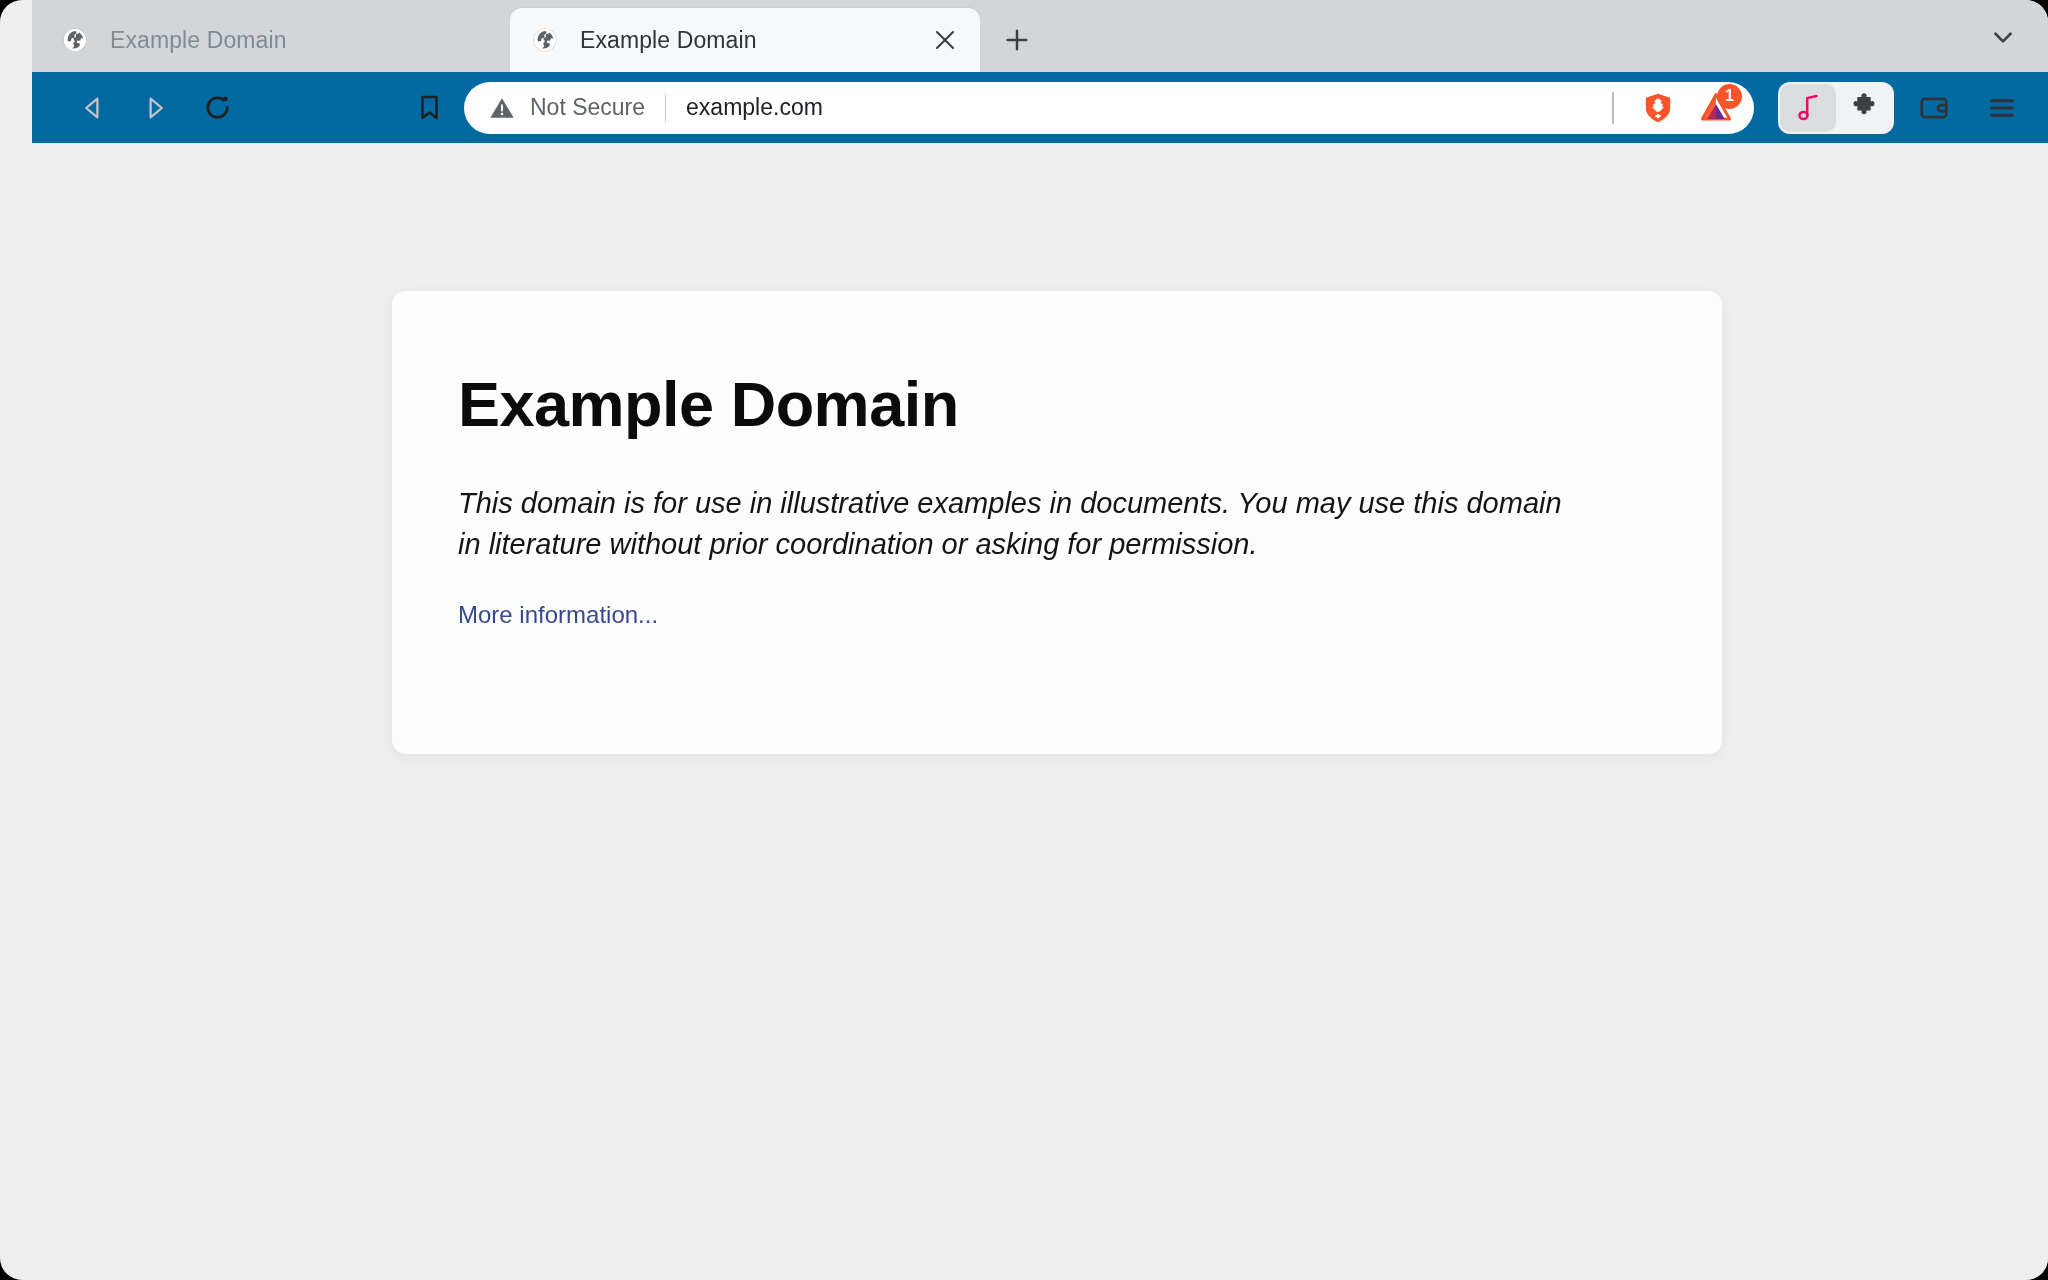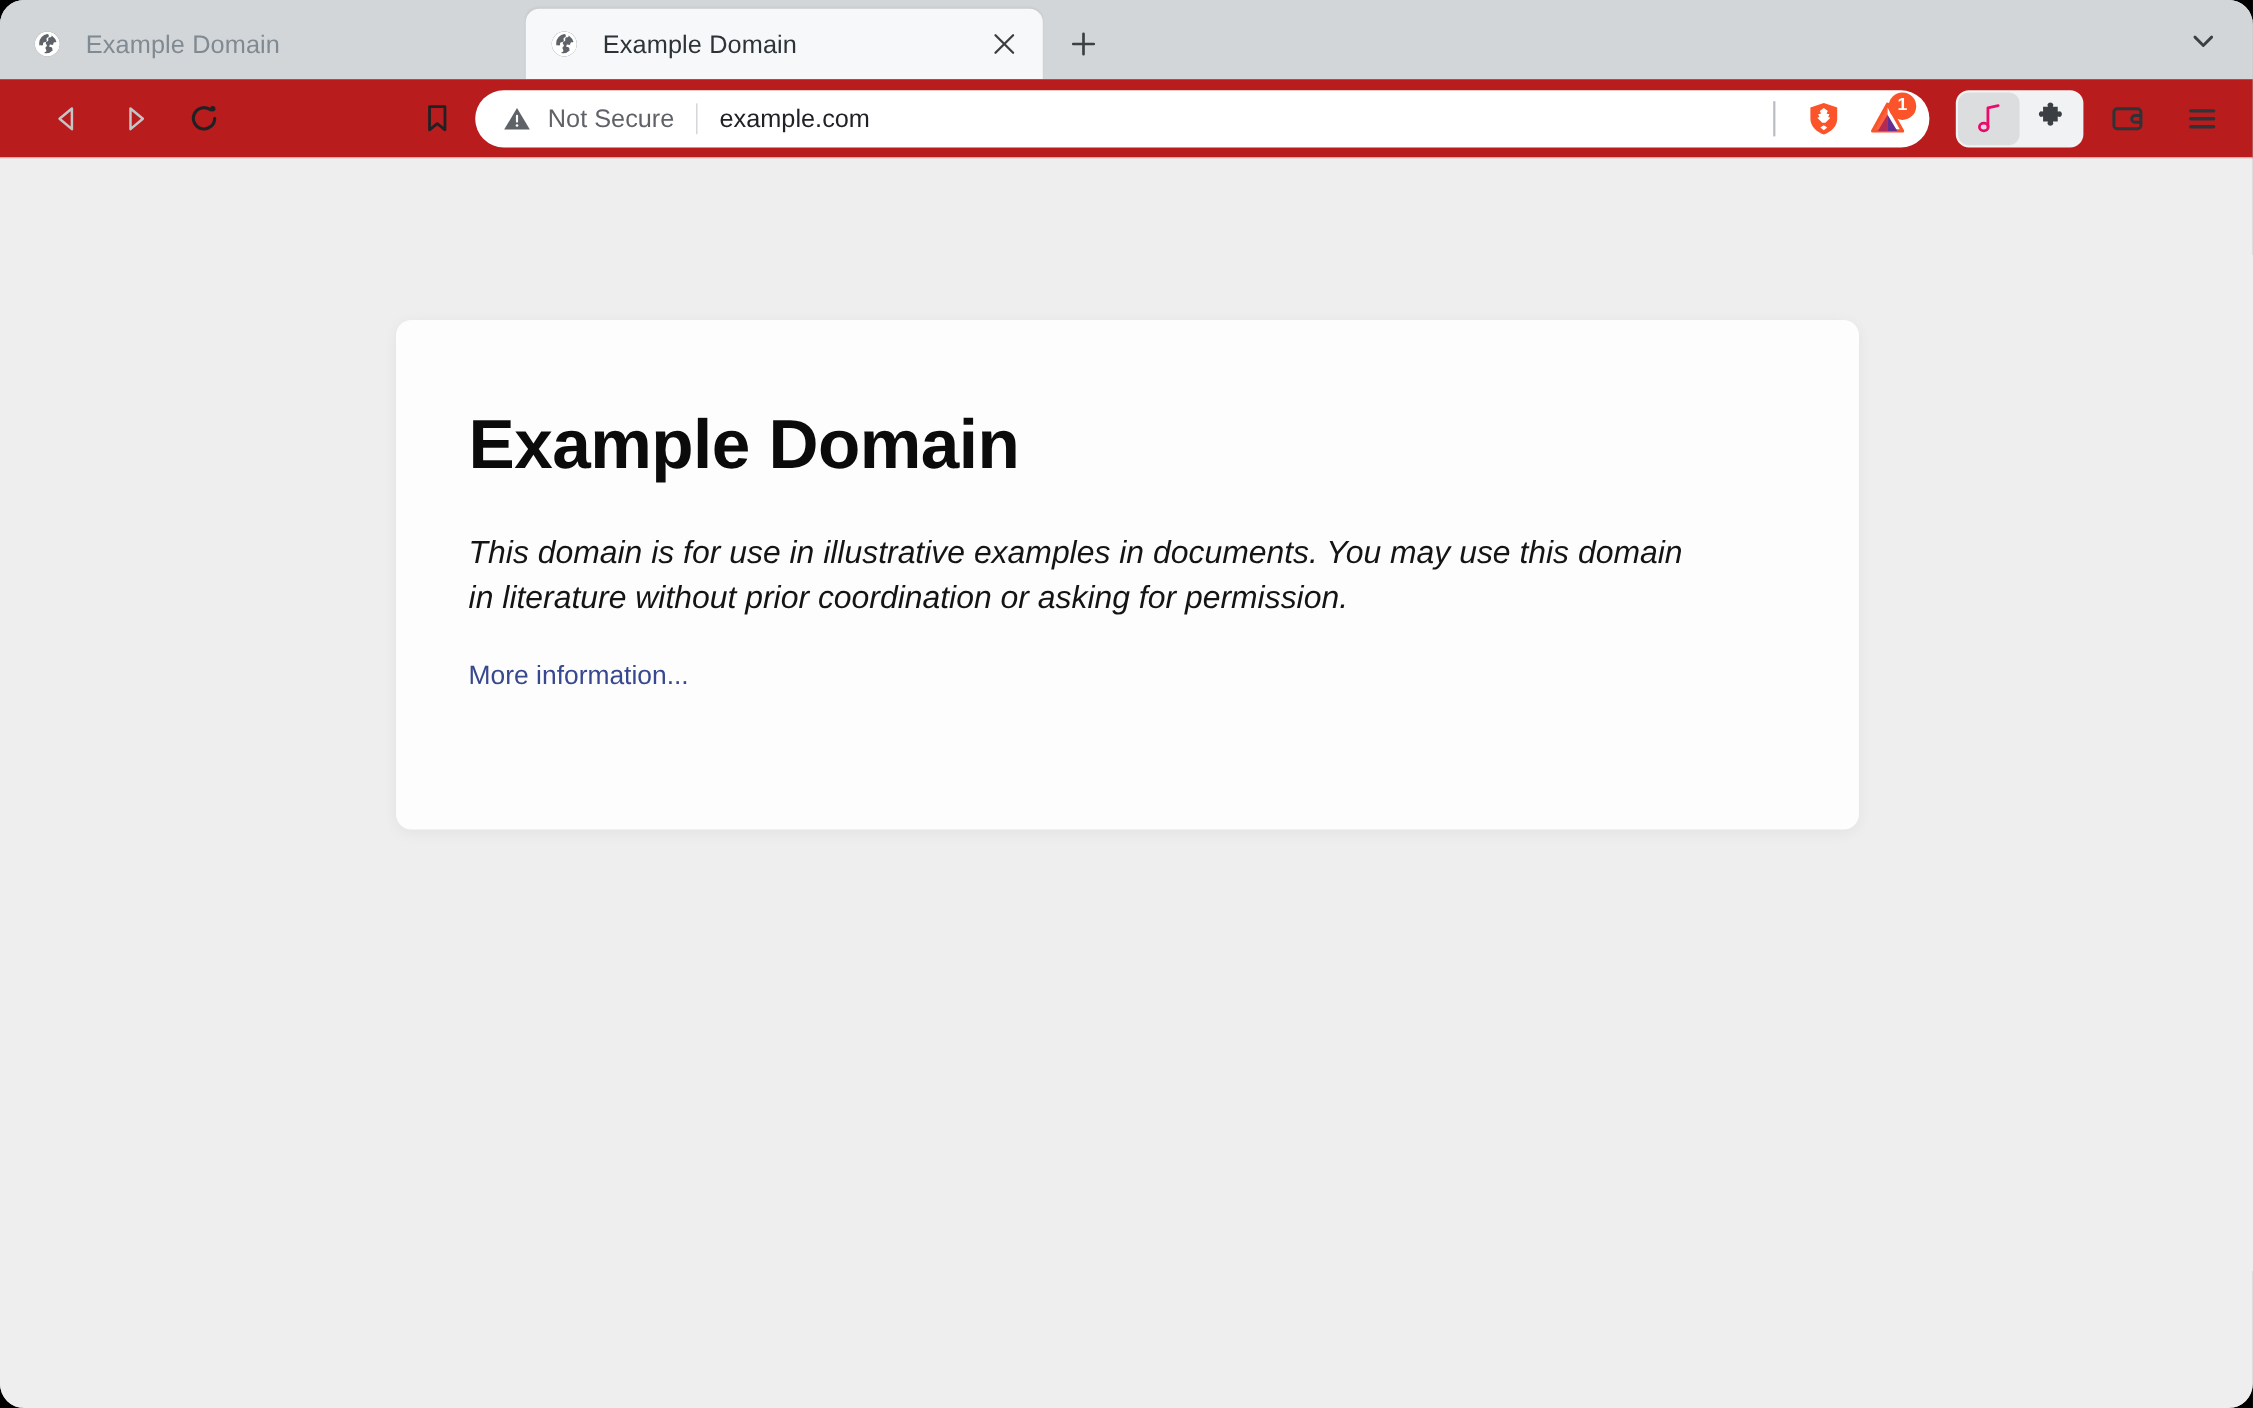--- a/index.html
+++ b/index.html
@@ -14,20 +14,21 @@
 
   
   #browser-window {
     position: absolute;
     left: 0; top: 0;
     width: 2048px;
     height: 1280px;
     border-radius: 22px;
     overflow: hidden;
     background: #eeeeef;
+    padding-left: 32px;
   }
 
   
   #tab-strip {
     position: relative;
     height: 72px;
     background: #d3d6d9;
     display: flex;
     align-items: flex-end;
     padding-left: 8px;
@@ -92,21 +93,21 @@
     bottom: 12px;
     width: 46px; height: 46px;
     display: flex; align-items: center; justify-content: center;
     border-radius: 50%;
   }
 
   
   #nav-toolbar {
     position: relative;
     height: 72px;
-    background: #b91c1c;
+    background: #0369a1;
     display: flex;
     align-items: center;
     padding: 0 18px 0 16px;
     border-bottom: 1px solid #e4e6e8;
   }
 
   .nav-btn {
     width: 50px; height: 50px;
     flex: 0 0 50px;
     display: flex; align-items: center; justify-content: center;

